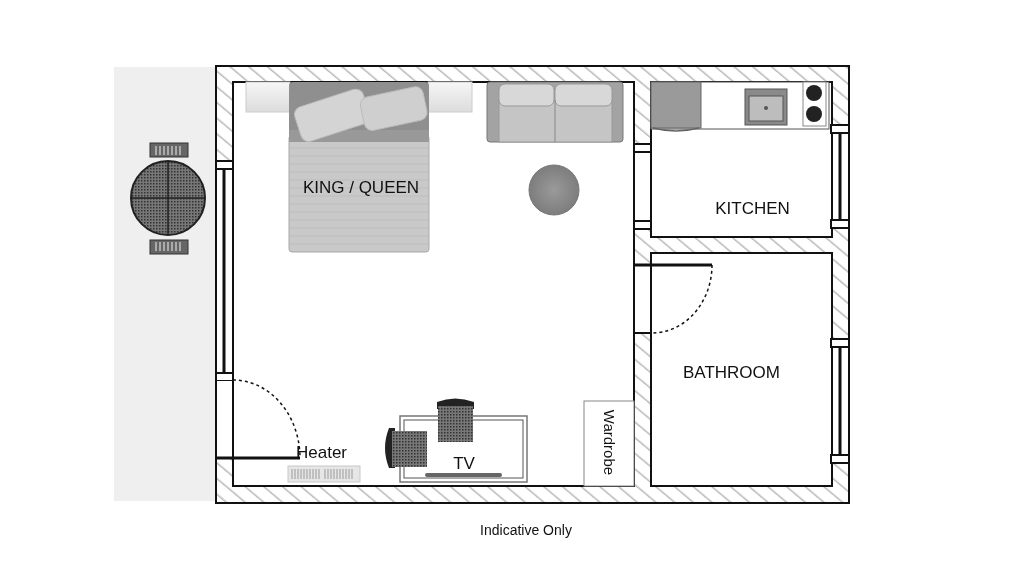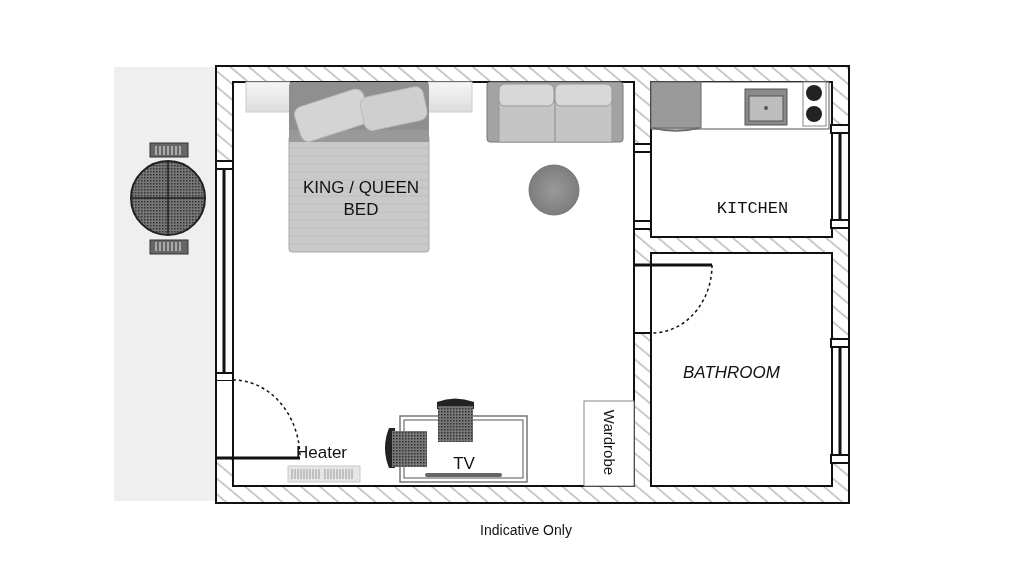--- a/index.html
+++ b/index.html
@@ -194,26 +194,25 @@
       <line x1="349" y1="469" x2="349" y2="479"></line>
         <line x1="352" y1="469" x2="352" y2="479"></line>
     </g>
   </g>
 
   <rect x="584" y="401" width="50" height="85" fill="#fff" stroke="#888" stroke-width="1"></rect>
 </svg>
 
 <div class="label room-label" style="left:289px; top:177px; width:144px; line-height:22px;">
   <div>KING / QUEEN</div>
-  <div>BED</div>
 </div>
 
-<div class="label room-label" style="left:651px; top:199px; width:203px;font-family:Liberation Mono, monospace;">KITCHEN</div>
-
-<div class="label room-label" style="left:651px; top:363px; width:161px;font-style:italic;">BATHROOM</div>
+<div class="label room-label" style="left:651px; top:199px; width:203px;">KITCHEN</div>
+
+<div class="label room-label" style="left:651px; top:363px; width:161px;">BATHROOM</div>
 
 <div class="label room-label" style="left:296px; top:443px; text-align:center;">Heater</div>
 
 <div class="label room-label" style="left:440px; top:454px; width:48px;text-align:center;">TV</div>
 
 <div class="label" style="left:572px; top:434px; width:74px; font-size:15px; transform:rotate(90deg); transform-origin:center;">Wardrobe</div>
 
 <div class="label caption" style="left:412px; top:522px; width:228px;">Indicative Only</div>
 
 </body></html>

